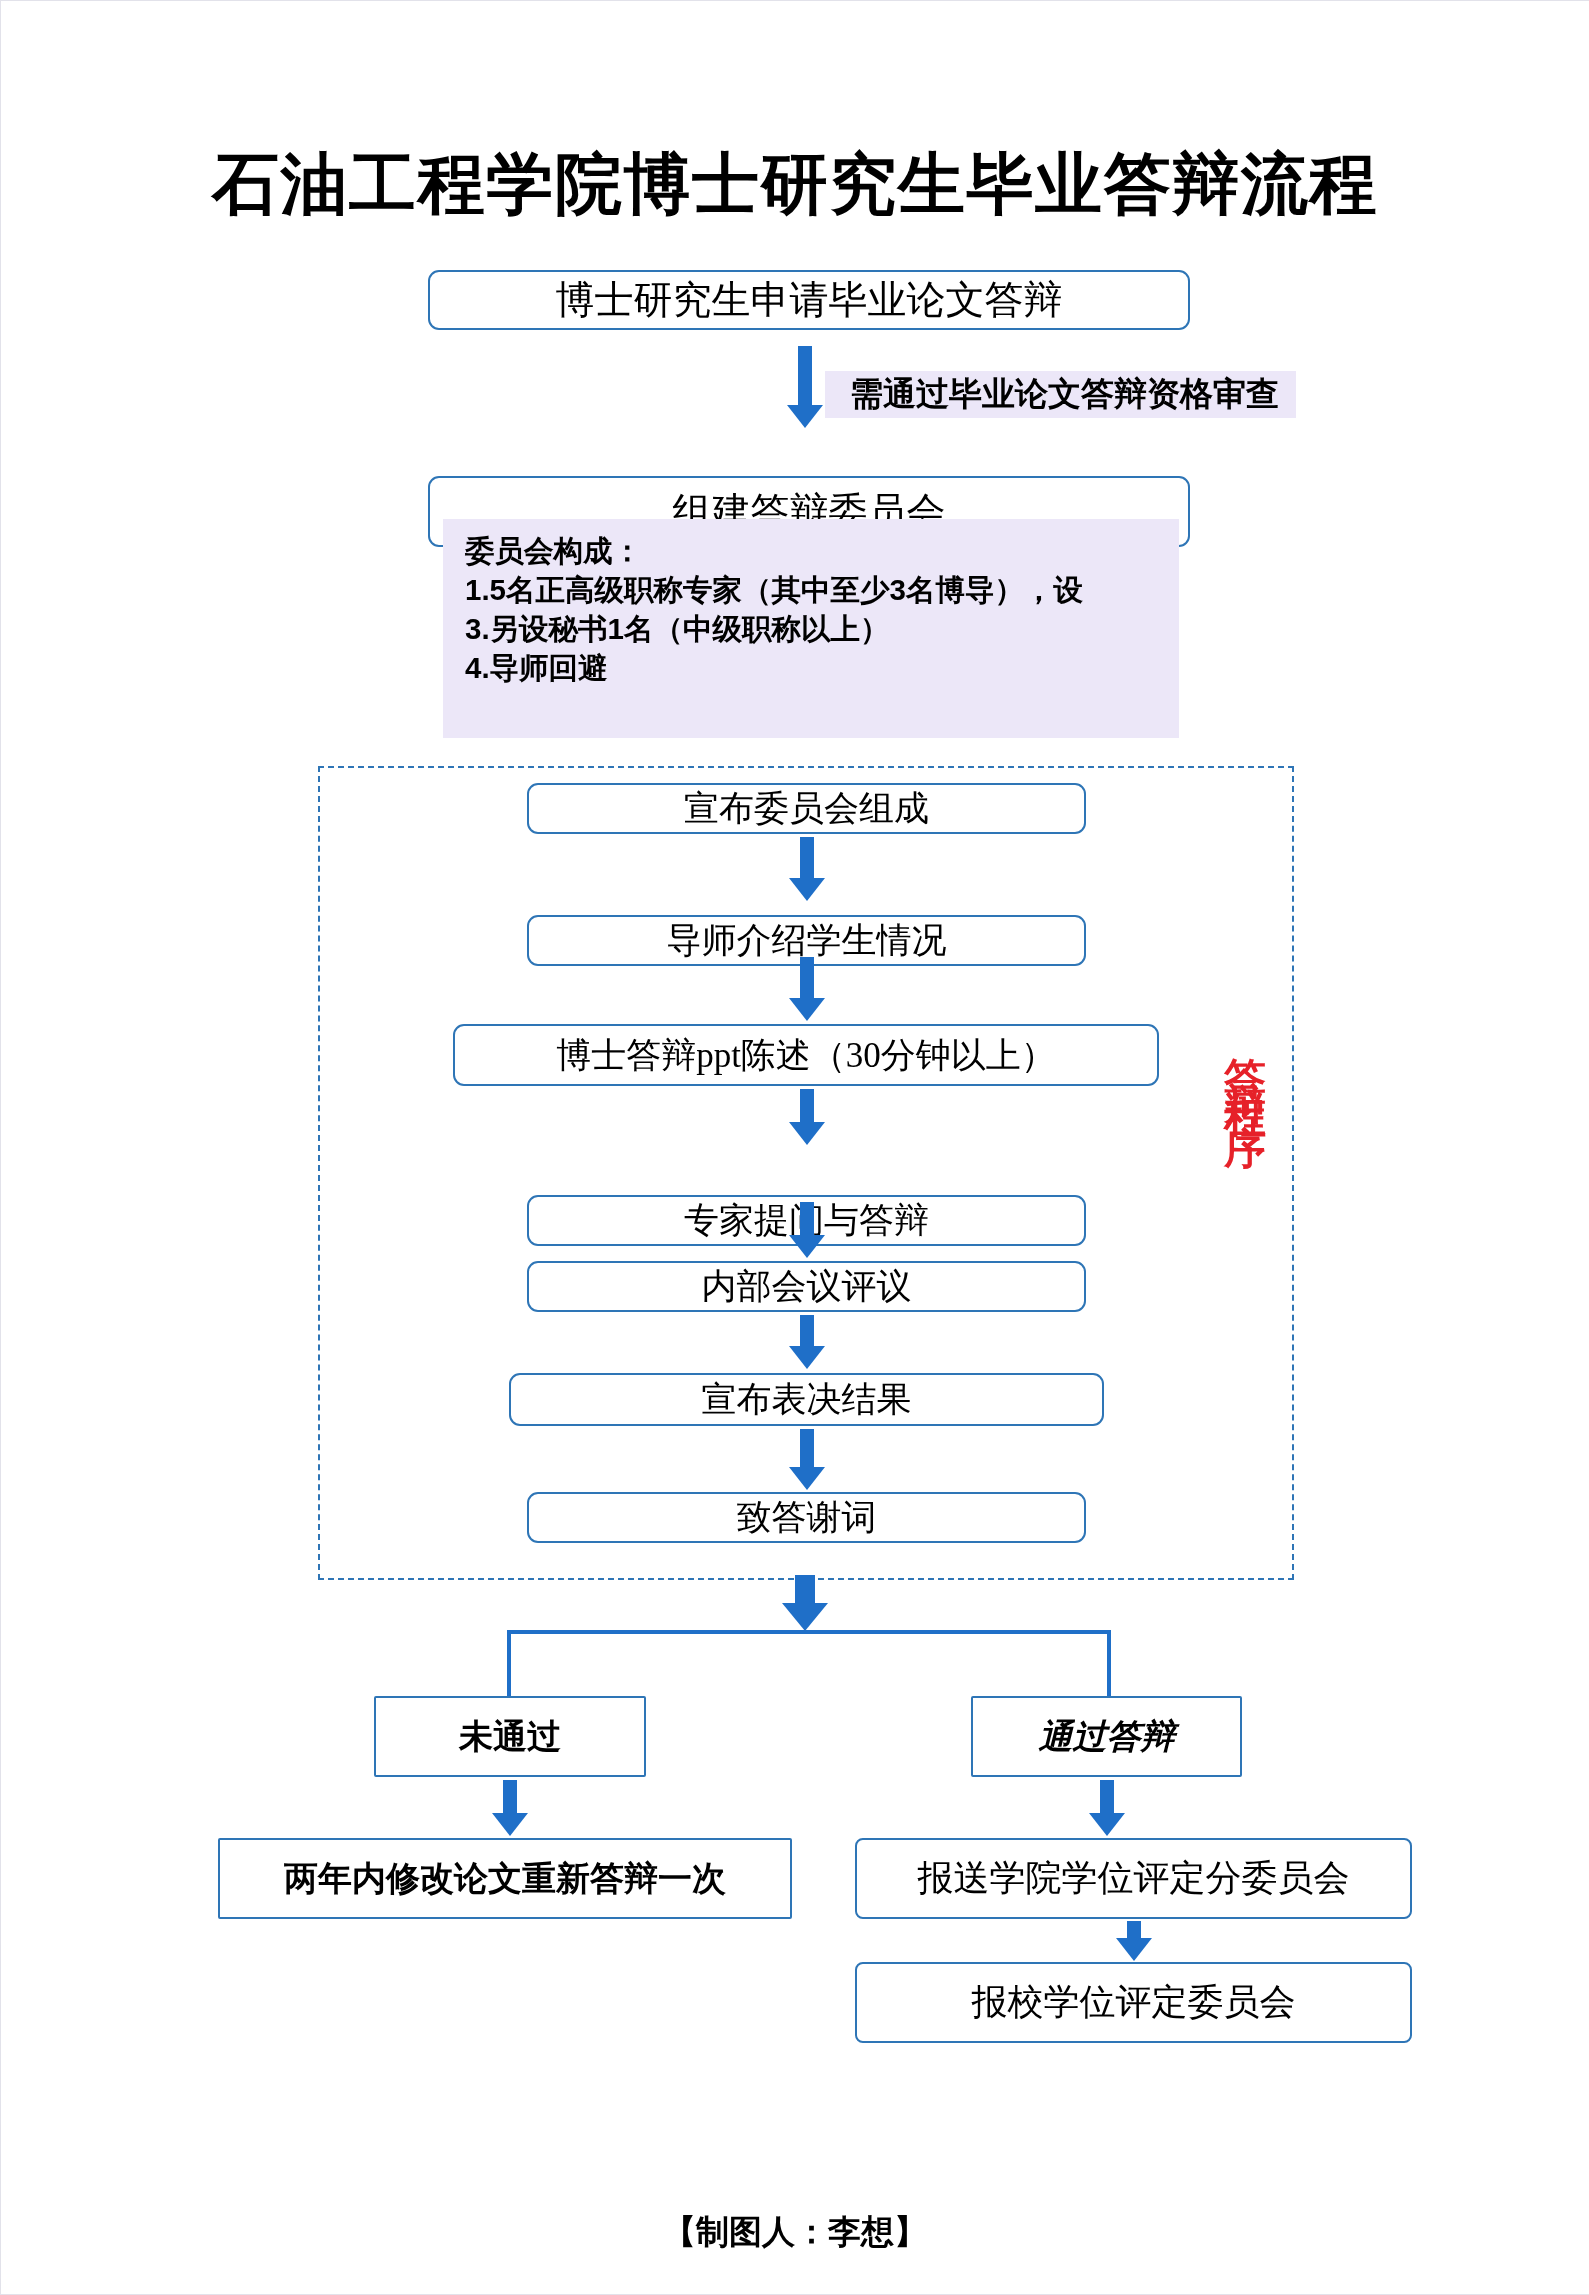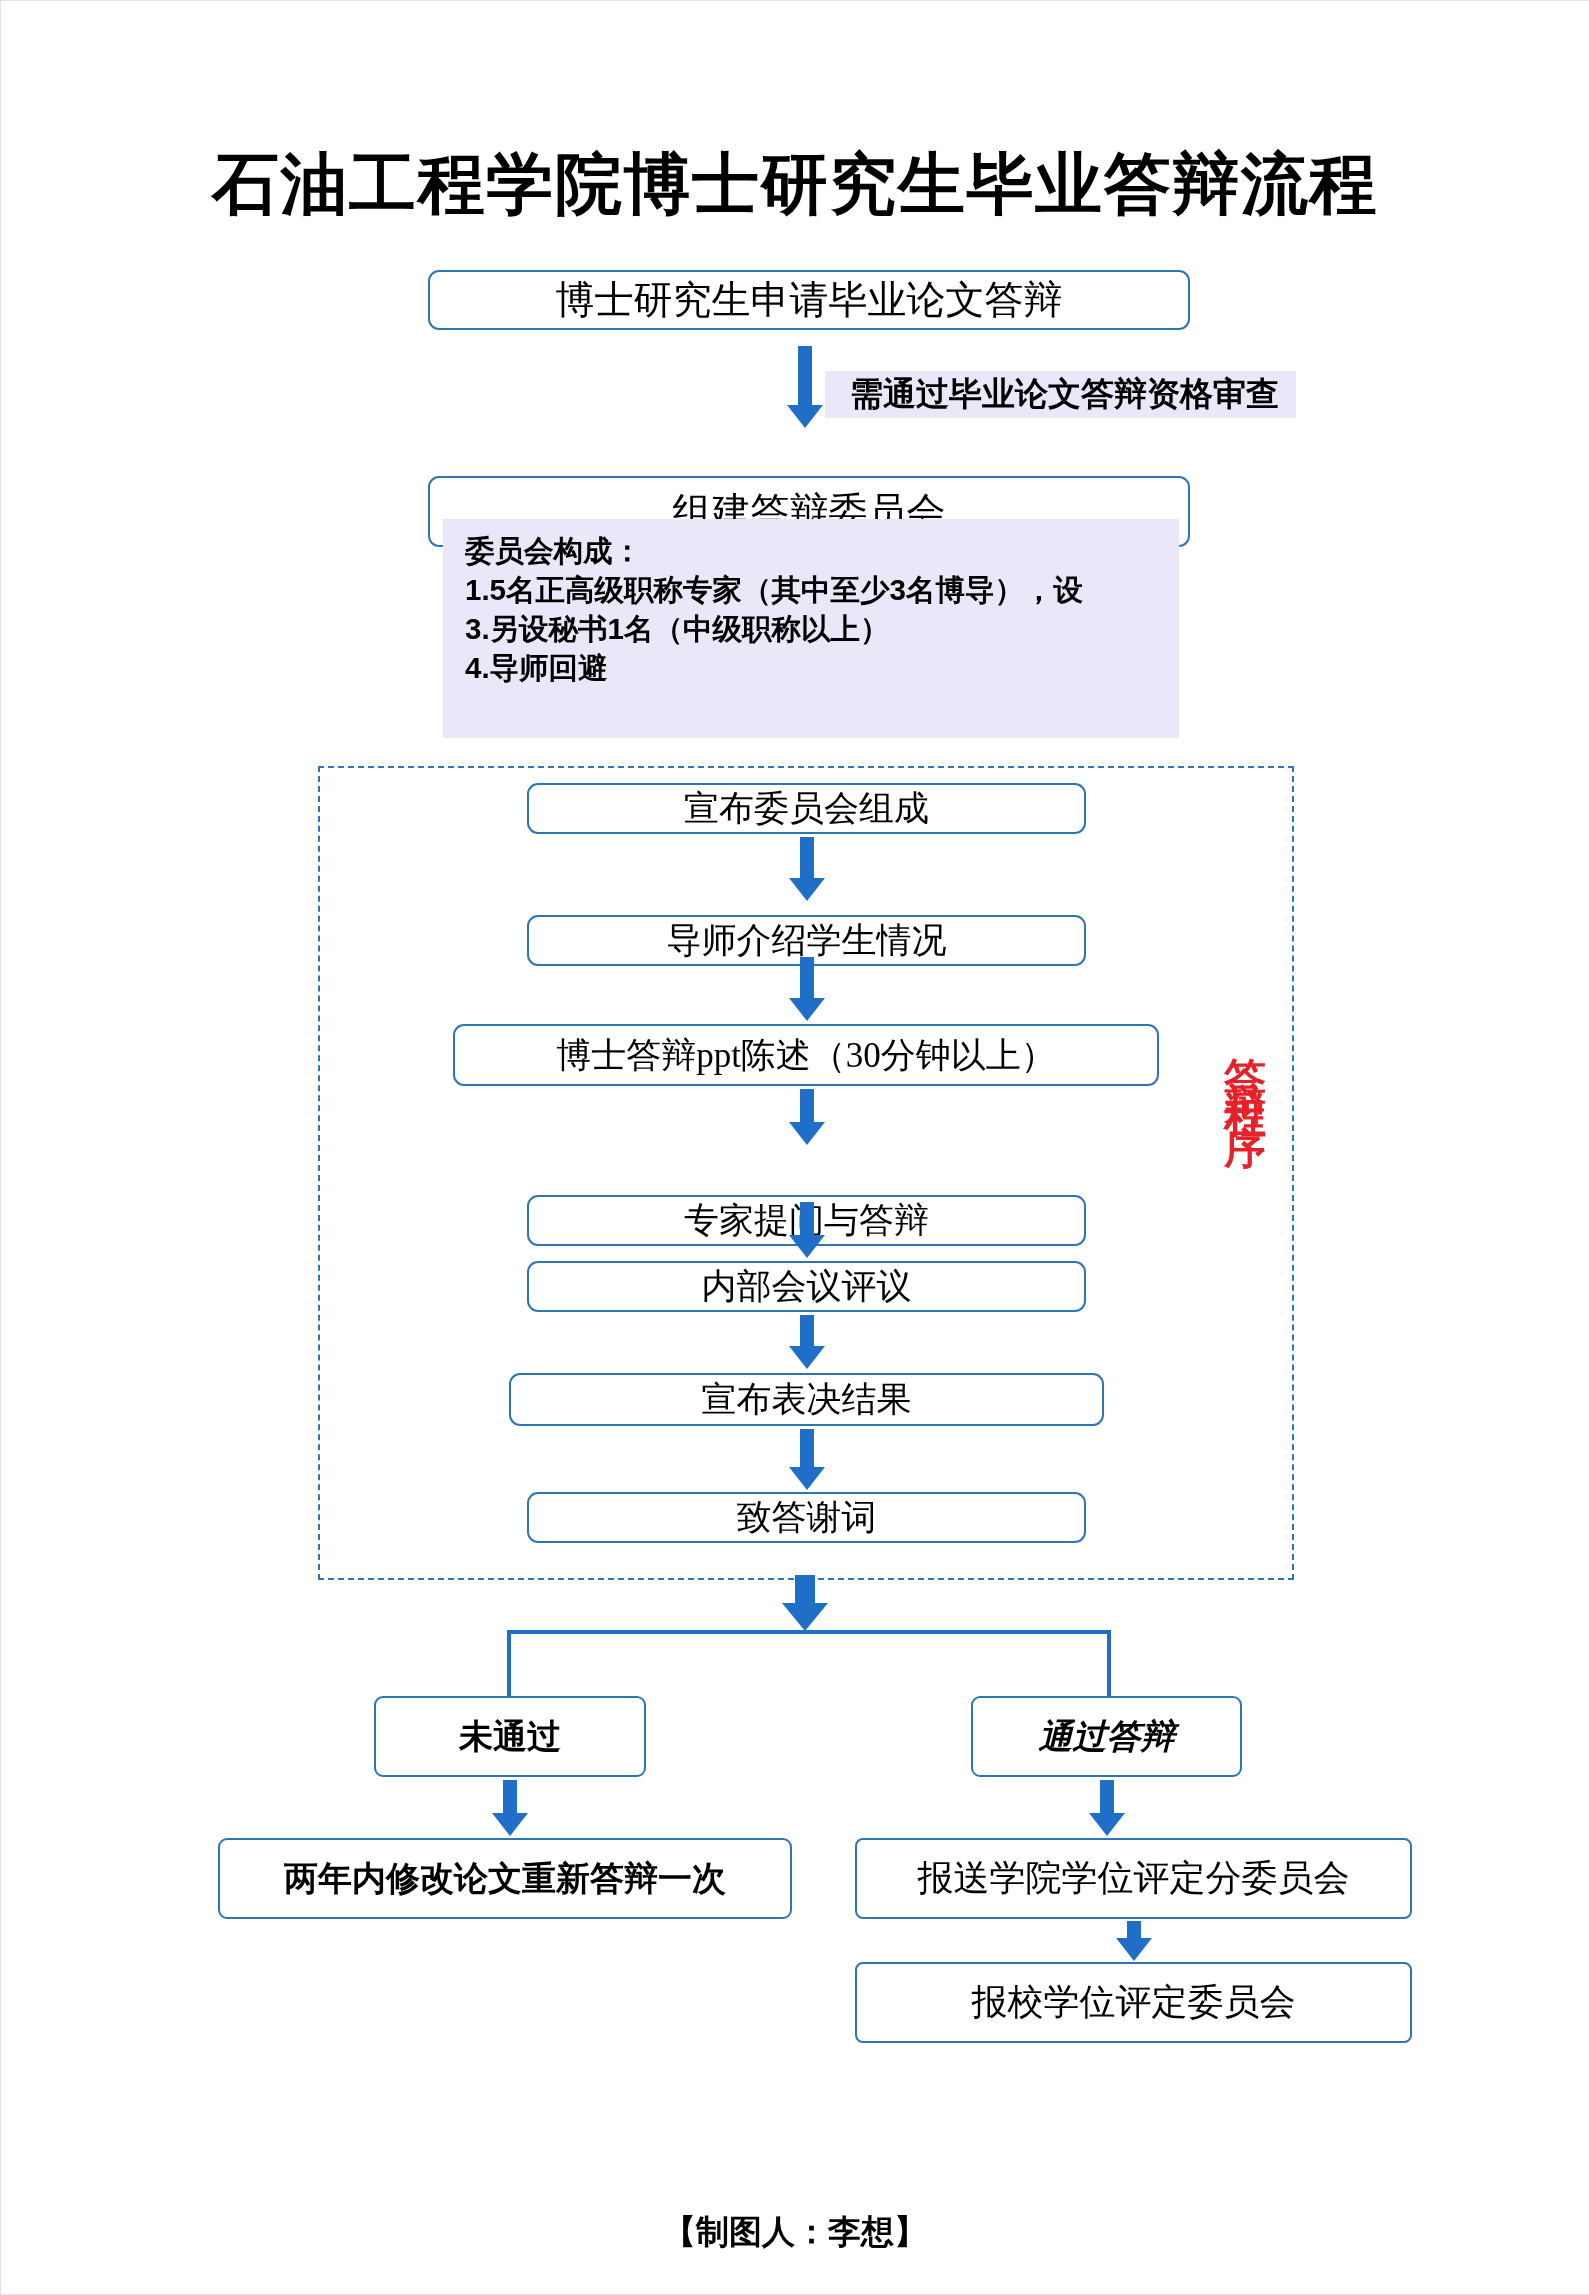--- a/index.html
+++ b/index.html
@@ -39,21 +39,21 @@
     display:flex;
     align-items:center;
     justify-content:center;
     text-align:center;
     color:var(--text);
   }
   .kai{font-family:"Liberation Serif",serif;font-weight:400;}
   .hei{font-family:"Liberation Sans",sans-serif;font-weight:700;}
   .outer-box{font-size:39px;}
   .step-box{font-size:35px;}
-  .branch-box{font-size:34px;border-radius:9px;}
+  .branch-box{font-size:34px;border-radius:2px;}
   .report-box{font-size:36px;border-radius:7.8px;}
   .note{
     position:absolute;
     background:var(--note-bg);
     padding:12.4px 22px;
     font-size:29.5px;
     line-height:39px;
     font-weight:700;
     font-family:"Liberation Sans",sans-serif;
   }

